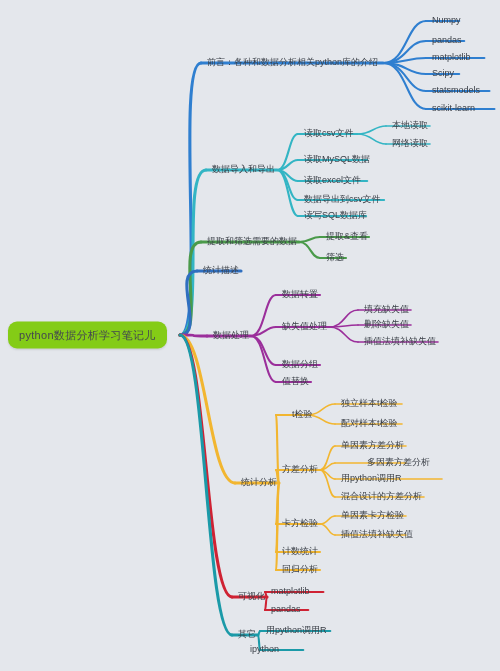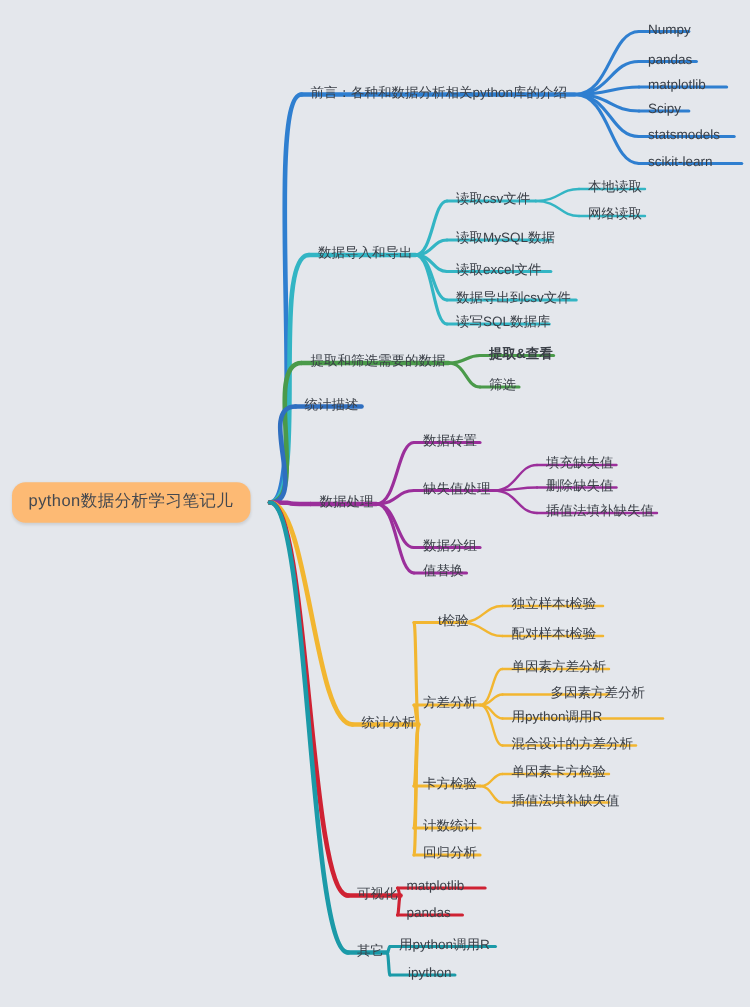--- a/index.html
+++ b/index.html
@@ -15,21 +15,21 @@
     position:absolute;
     white-space:nowrap;
     font-size:9px;
     line-height:12px;
     color:#3b4048;
     padding:1px 4px 2px 4px;
     transform:translateY(-50%);
   }
   .node.root{
     font-size:11px;
-    background:#fdba74;
+    background:#84cc16;
     border-radius:9px;
     padding:7px 11px 8px 11px;
     color:#44484f;
     box-shadow:0 1px 2px rgba(0,0,0,.10);
     letter-spacing:.3px;
   }
   .watermark{
     position:absolute;right:6px;bottom:6px;
     display:flex;align-items:center;gap:4px;
     opacity:.85;
@@ -153,21 +153,21 @@
       <div class="node" style="left: 428px; top: 108px;">scikit-learn</div>
       <div class="node" style="left: 208px; top: 169px;">数据导入和导出</div>
       <div class="node" style="left: 300px; top: 133px;">读取csv文件</div>
       <div class="node" style="left: 388px; top: 125px;">本地读取</div>
       <div class="node" style="left: 388px; top: 143px;">网络读取</div>
       <div class="node" style="left: 300px; top: 159px;">读取MySQL数据</div>
       <div class="node" style="left: 300px; top: 180px;">读取excel文件</div>
       <div class="node" style="left: 300px; top: 199px;">数据导出到csv文件</div>
       <div class="node" style="left: 300px; top: 215px;">读写SQL数据库</div>
       <div class="node" style="left: 203px; top: 241px;">提取和筛选需要的数据</div>
-      <div class="node" style="left: 322px; top: 236px; font-weight: bold;">提取&amp;查看</div>
+      <div class="node" style="left: 322px; top: 236px;">提取&amp;查看</div>
       <div class="node" style="left: 322px; top: 257px;">筛选</div>
       <div class="node" style="left: 199px; top: 270px;">统计描述</div>
       <div class="node" style="left: 209px; top: 335px;">数据处理</div>
       <div class="node" style="left: 278px; top: 294px;">数据转置</div>
       <div class="node" style="left: 278px; top: 326px;">缺失值处理</div>
       <div class="node" style="left: 360px; top: 309px;">填充缺失值</div>
       <div class="node" style="left: 360px; top: 324px;">删除缺失值</div>
       <div class="node" style="left: 360px; top: 341px;">插值法填补缺失值</div>
       <div class="node" style="left: 278px; top: 364px;">数据分组</div>
       <div class="node" style="left: 278px; top: 381px; text-align: right;">值替换</div>
@@ -183,16 +183,16 @@
       <div class="node" style="left: 278px; top: 523px;">卡方检验</div>
       <div class="node" style="left: 337px; top: 515px;">单因素卡方检验</div>
       <div class="node" style="left: 337px; top: 534px;">插值法填补缺失值</div>
       <div class="node" style="left: 278px; top: 551px;">计数统计</div>
       <div class="node" style="left: 278px; top: 569px;">回归分析</div>
       <div class="node" style="left: 234px; top: 596px;">可视化</div>
       <div class="node" style="left: 267px; top: 591px;">matplotlib</div>
       <div class="node" style="left: 267px; top: 609px;">pandas</div>
       <div class="node" style="left: 234px; top: 634px;">其它</div>
       <div class="node" style="left: 262px; top: 630px;">用python调用R</div>
-      <div class="node" style="left: 268px; top: 649px;">ipython</div>
+      <div class="node" style="left: 246px; top: 649px;">ipython</div>
     </div>
 
 </div>
 
 </body></html>

